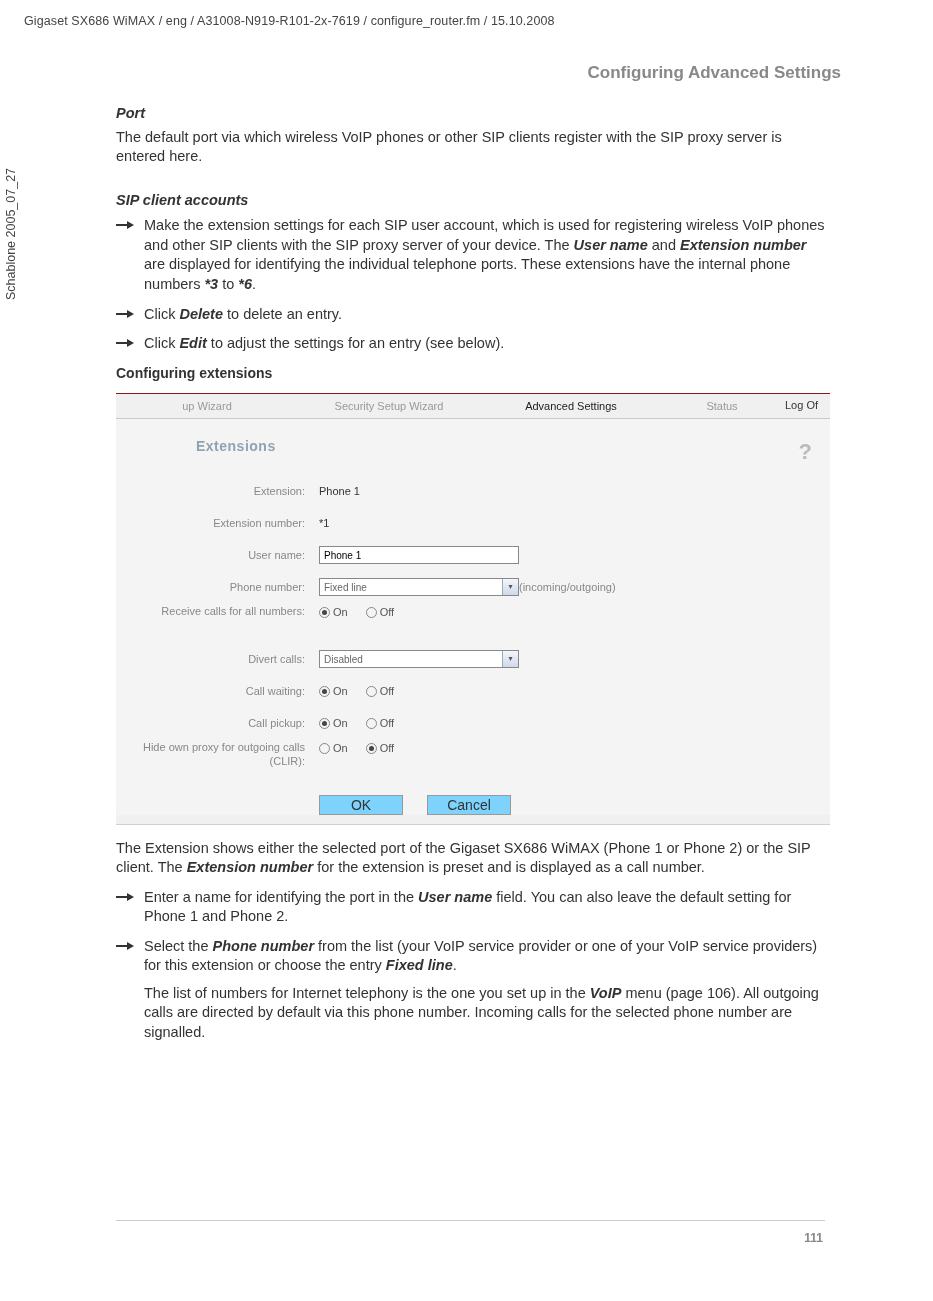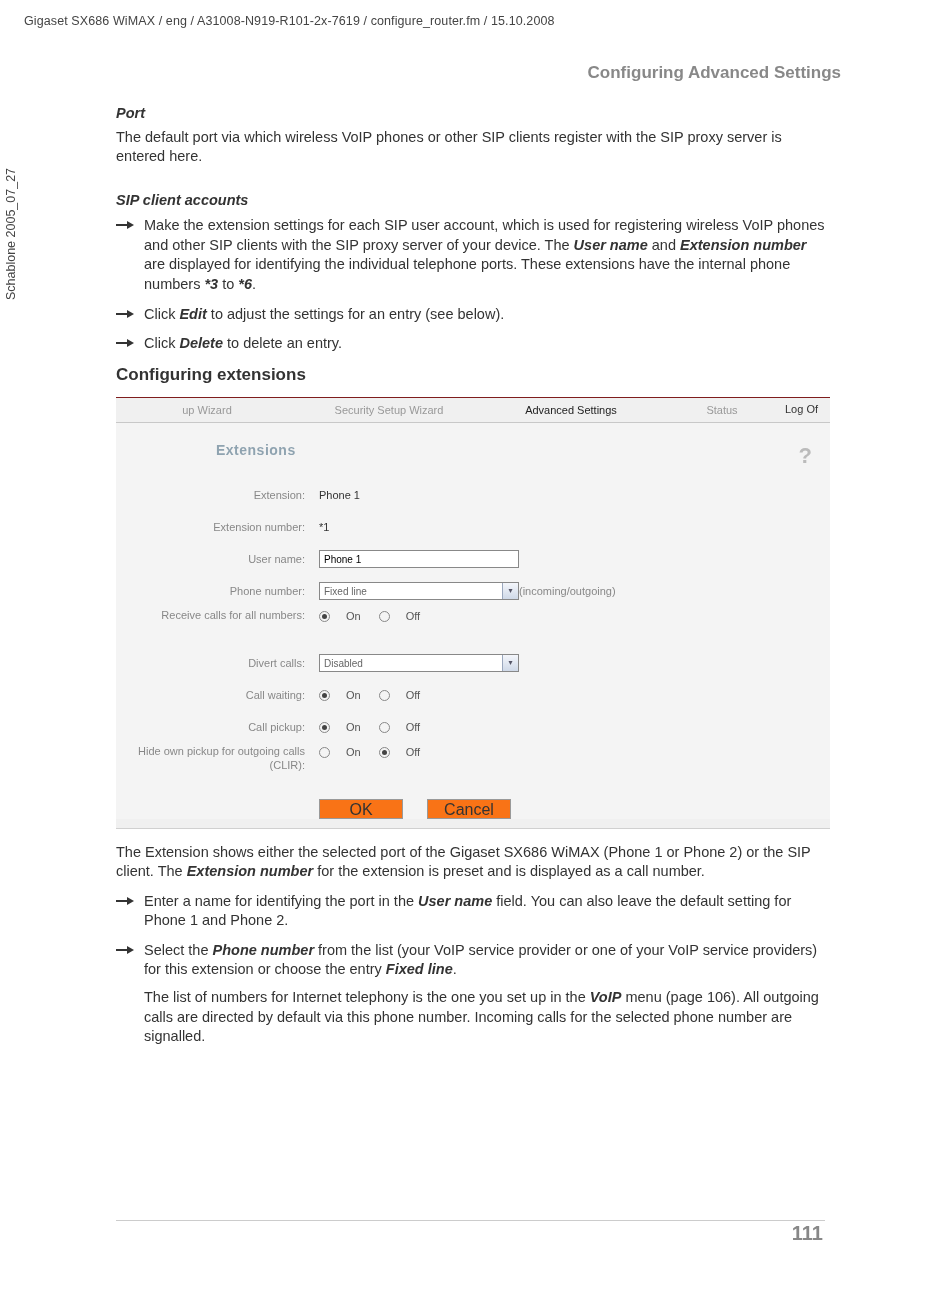--- a/index.html
+++ b/index.html
@@ -66,21 +66,21 @@
     position: absolute;
     left: 0;
     top: 4px;
     width: 18px;
     height: 10px;
   }
   .arrow svg { display: block; }
   .bi { font-weight: bold; font-style: italic; }
   .h-config {
     font-weight: bold;
-    font-size: 17px;
+    font-size: 14px;
     margin-top: 10px;
     margin-bottom: 10px;
   }
   .screenshot {
     width: 714px;
     height: 432px;
     background: #f0f0f0;
     border-top: 1px solid #7f1d1d;
     border-bottom: 1px solid #d0d0d0;
     position: relative;
@@ -122,21 +122,21 @@
     position: absolute;
     top: 25px;
     left: 0; right: 0;
     background: #f4f4f4;
     padding-top: 18px;
   }
   .panel-title {
     font-size: 14px;
     font-weight: bold;
     color: #8fa3b0;
-    margin-left: 100px;
+    margin-left: 80px;
     margin-bottom: 22px;
     letter-spacing: 0.5px;
   }
   .help-q {
     position: absolute;
     top: 18px;
     right: 18px;
     color: #bbb;
     font-size: 22px;
     font-weight: bold;
@@ -191,21 +191,21 @@
     color: #556;
   }
   .radios {
     display: flex;
     gap: 18px;
     align-items: center;
   }
   .radio {
     display: flex;
     align-items: center;
-    gap: 16px;
+    gap: 3px;
     font-size: 11px;
     color: #555;
   }
   .radio .circ {
     width: 11px;
     height: 11px;
     border: 1px solid #888;
     border-radius: 50%;
     display: flex;
     align-items: center;
@@ -226,33 +226,33 @@
   .btnrow {
     margin-top: 18px;
     margin-left: 203px;
     display: flex;
     gap: 24px;
   }
   .btn {
     width: 84px;
     height: 20px;
     border: 1px solid #999;
-    background: #f97316;
-    font-size: 16px;
+    background: #7dd3fc;
+    font-size: 14px;
     color: #333;
     display: flex;
     align-items: center;
     justify-content: center;
   }
   .para-after { margin-top: 2px; margin-bottom: 10px; }
   .page-num {
     position: absolute;
     bottom: 56px;
     right: 110px;
-    font-size: 20px;
+    font-size: 12px;
     font-weight: bold;
     color: #888;
   }
   .page-line {
     position: absolute;
     bottom: 80px;
     left: 116px;
     right: 108px;
     height: 1px;
     background: #ccc;
@@ -283,32 +283,32 @@
     </span>
   </div>
 
   <div class="arrow-item">
     <span class="arrow">
       <svg width="18" height="10" viewBox="0 0 18 10">
           <path d="M0 4 H11 V1 L18 5 L11 9 V6 H0 Z" fill="#333"></path>
         </svg>
     </span>
     <span>
-      <span>Click </span><span class="bi">Edit</span><span> to adjust the settings for an entry (see below).</span>
+      <span>Click </span><span class="bi">Delete</span><span> to delete an entry.</span>
     </span>
   </div>
 
   <div class="arrow-item">
     <span class="arrow">
       <svg width="18" height="10" viewBox="0 0 18 10">
           <path d="M0 4 H11 V1 L18 5 L11 9 V6 H0 Z" fill="#333"></path>
         </svg>
     </span>
     <span>
-      <span>Click </span><span class="bi">Delete</span><span> to delete an entry.</span>
+      <span>Click </span><span class="bi">Edit</span><span> to adjust the settings for an entry (see below).</span>
     </span>
   </div>
 
   <div class="h-config">Configuring extensions</div>
 
   <div class="screenshot">
     <div class="tabbar">
       <div class="tab">up Wizard</div>
       <div class="tab">Security Setup Wizard</div>
       <div class="tab active">Advanced Settings</div>
@@ -381,21 +381,21 @@
               <span class="circ sel"></span>
               <span>On</span>
             </label>
           <label class="radio">
               <span class="circ"></span>
               <span>Off</span>
             </label>
         </div>
       </div>
       <div class="form-row tall">
-        <div class="lbl">Hide own pickup for outgoing calls (CLIR):</div>
+        <div class="lbl">Hide own proxy for outgoing calls (CLIR):</div>
         <div class="radios">
           <label class="radio">
               <span class="circ"></span>
               <span>On</span>
             </label>
           <label class="radio">
               <span class="circ sel"></span>
               <span>Off</span>
             </label>
         </div>

